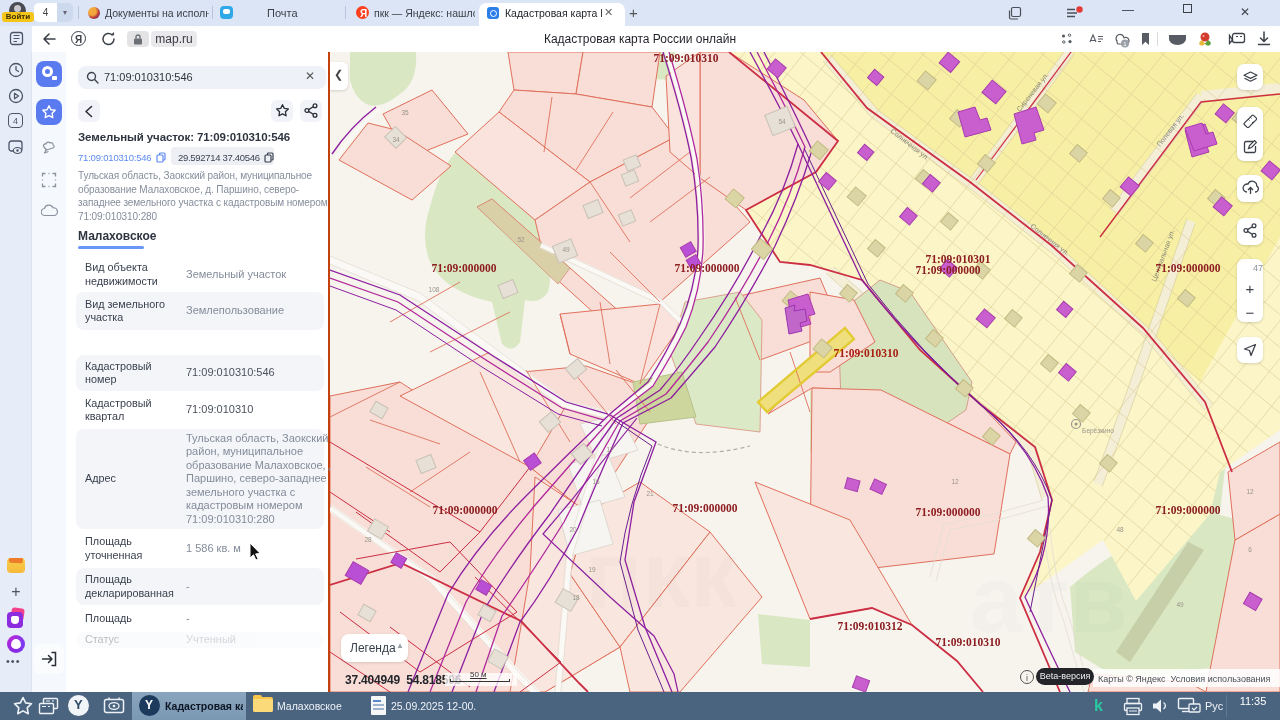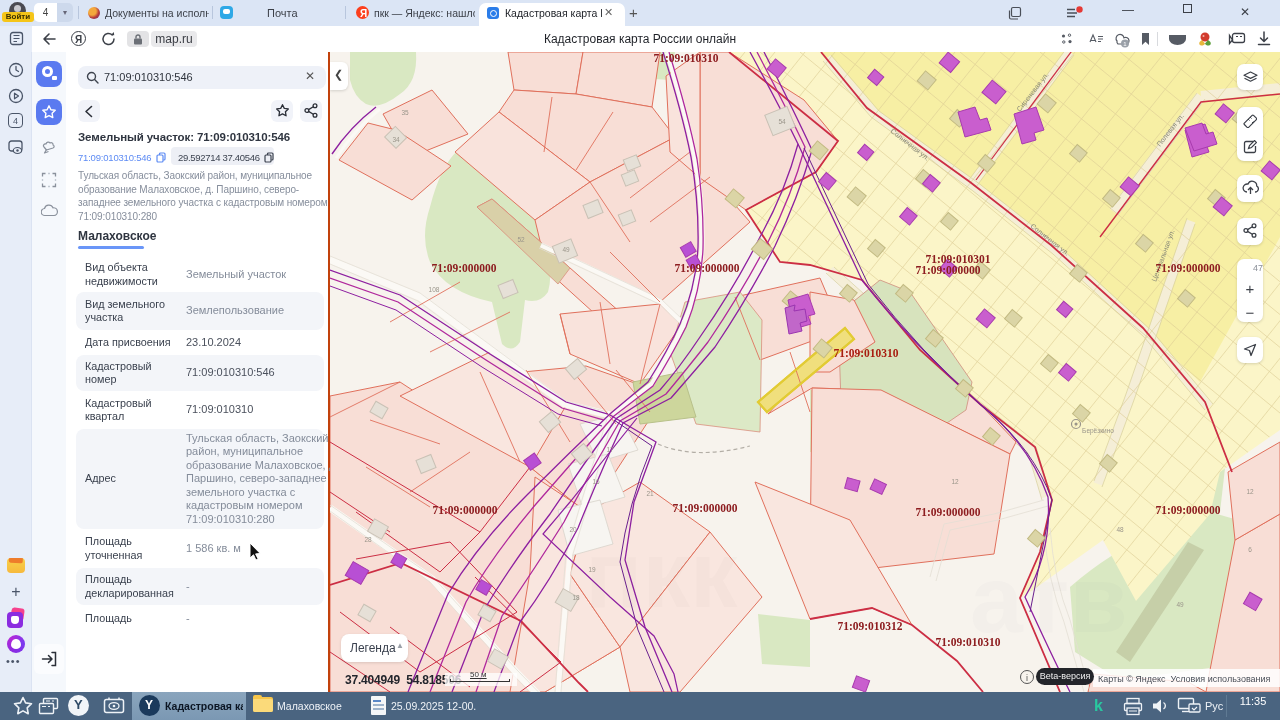--- a/index.html
+++ b/index.html
@@ -228,24 +228,20 @@
     <div style="position:absolute;left:12px;top:194px;width:66px;height:3px;border-radius:2px;background:#6a96f8;"></div>
 
     <div class="trow grey" style="top:240px;height:38px;">
         <div class="tl">Вид земельного участка</div>
         <div class="tv">Землепользование</div>
       </div>
     <div class="trow" style="top:205px;height:35px;">
         <div class="tl">Вид объекта недвижимости</div>
         <div class="tv">Земельный участок</div>
       </div>
-    <div class="trow" style="top:278px;height:25px;">
-        <div class="tl">Дата присвоения</div>
-        <div class="tv" style="color:#4a505c;">23.10.2024</div>
-      </div>
     <div class="trow grey" style="top:303px;height:36px;">
         <div class="tl">Кадастровый номер</div>
         <div class="tv" style="color:#4a505c;">71:09:010310:546</div>
       </div>
     <div class="trow" style="top:339px;height:38px;">
         <div class="tl">Кадастровый квартал</div>
         <div class="tv" style="color:#4a505c;">71:09:010310</div>
       </div>
     <div class="trow grey" style="top:377px;height:100px;">
         <div class="tl">Адрес</div>
@@ -255,20 +251,24 @@
         <div class="tl">Площадь уточненная</div>
         <div class="tv">1 586 кв. м</div>
       </div>
     <div class="trow grey" style="top:516px;height:37px;">
         <div class="tl">Площадь декларированная</div>
         <div class="tv">-</div>
       </div>
     <div class="trow" style="top:553px;height:27px;">
         <div class="tl">Площадь</div>
         <div class="tv">-</div>
+      </div>
+    <div class="trow grey" style="top:580px;height:16px;opacity:0.35;">
+        <div class="tl">Статус</div>
+        <div class="tv">Учтенный</div>
       </div>
 
     <svg class="ic" style="left:183px;top:490px;z-index:9;" width="13" height="19" viewBox="0 0 13 19">
         <path d="M1 1l10.2 10.5-4.6.4 2.6 5.1-2.3 1-2.4-5.2L1 16z" fill="#111" stroke="#fff" stroke-width="1"></path>
       </svg>
   </div>
   <div id="map">
   <svg width="950" height="640" viewBox="0 0 950 640" style="position:absolute;left:0;top:0;">
     <rect width="950" height="640" fill="#f7f3ed"></rect>
 

